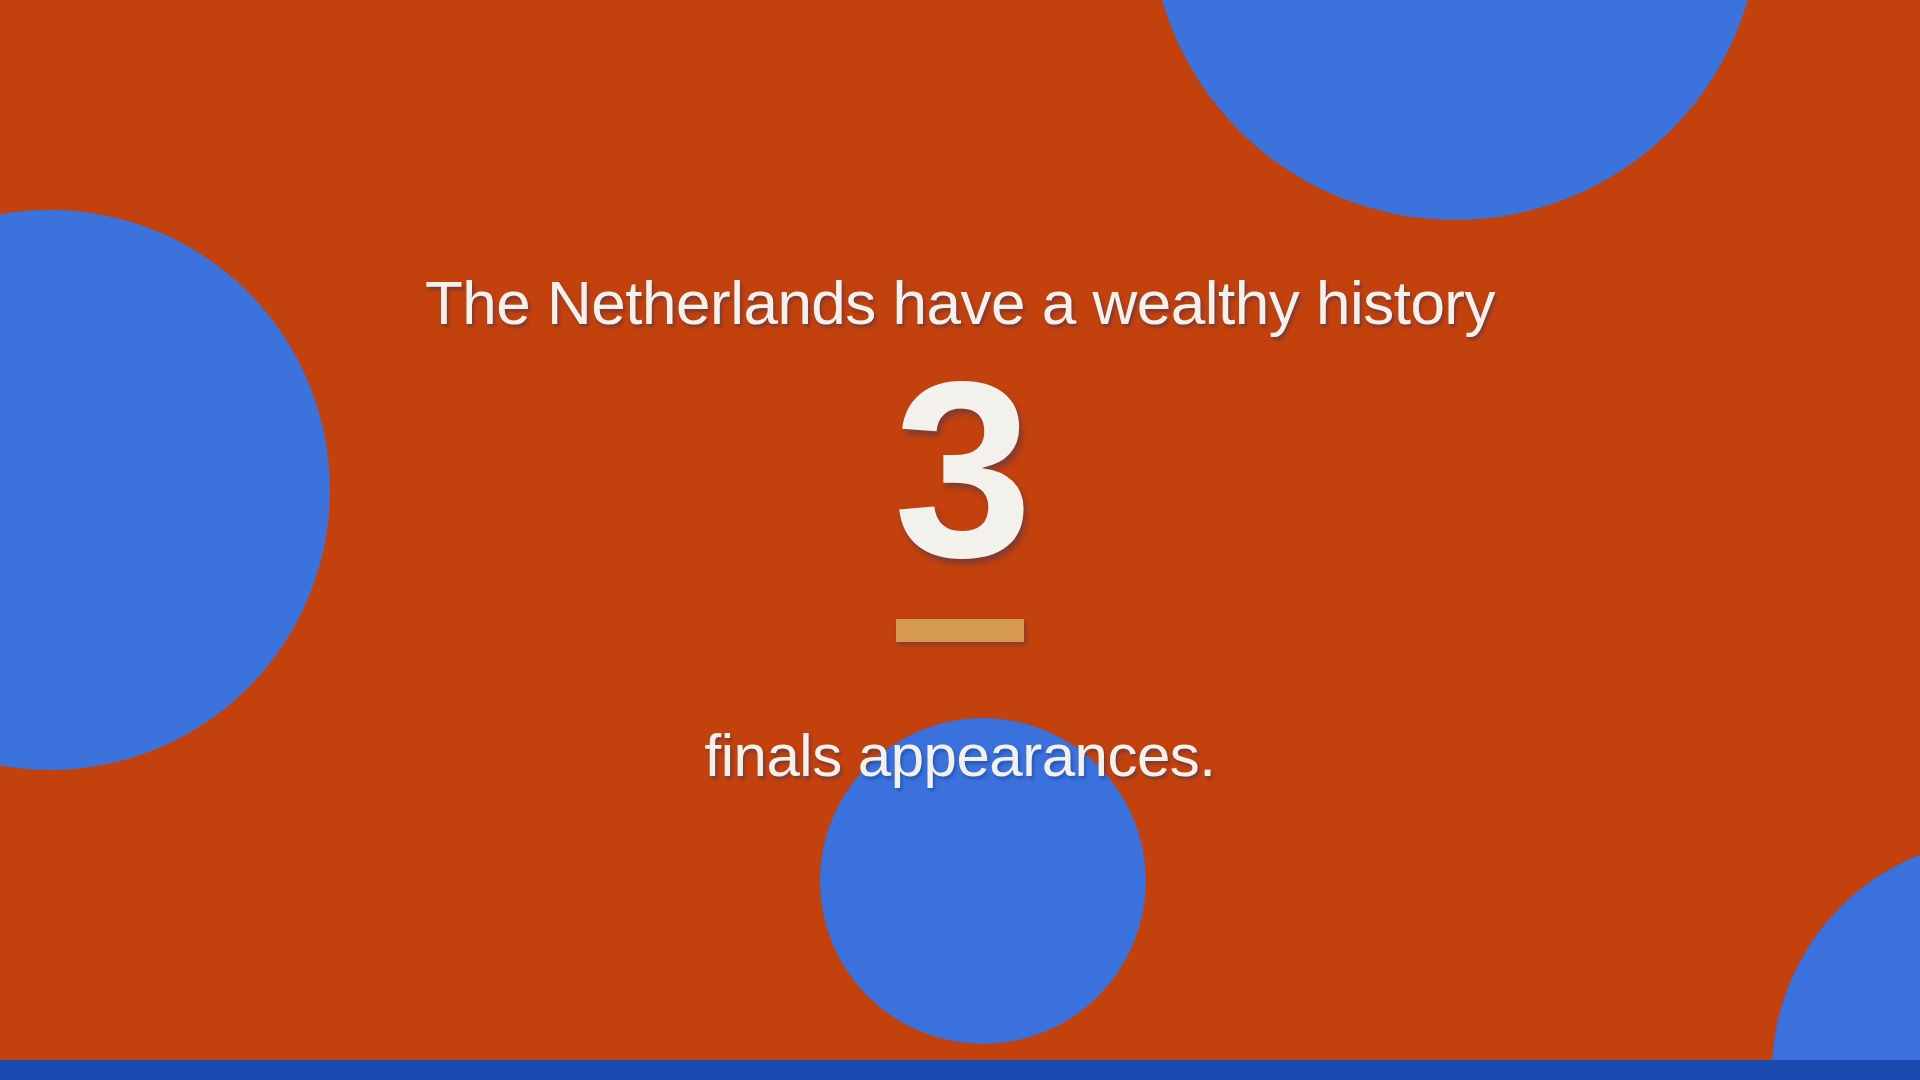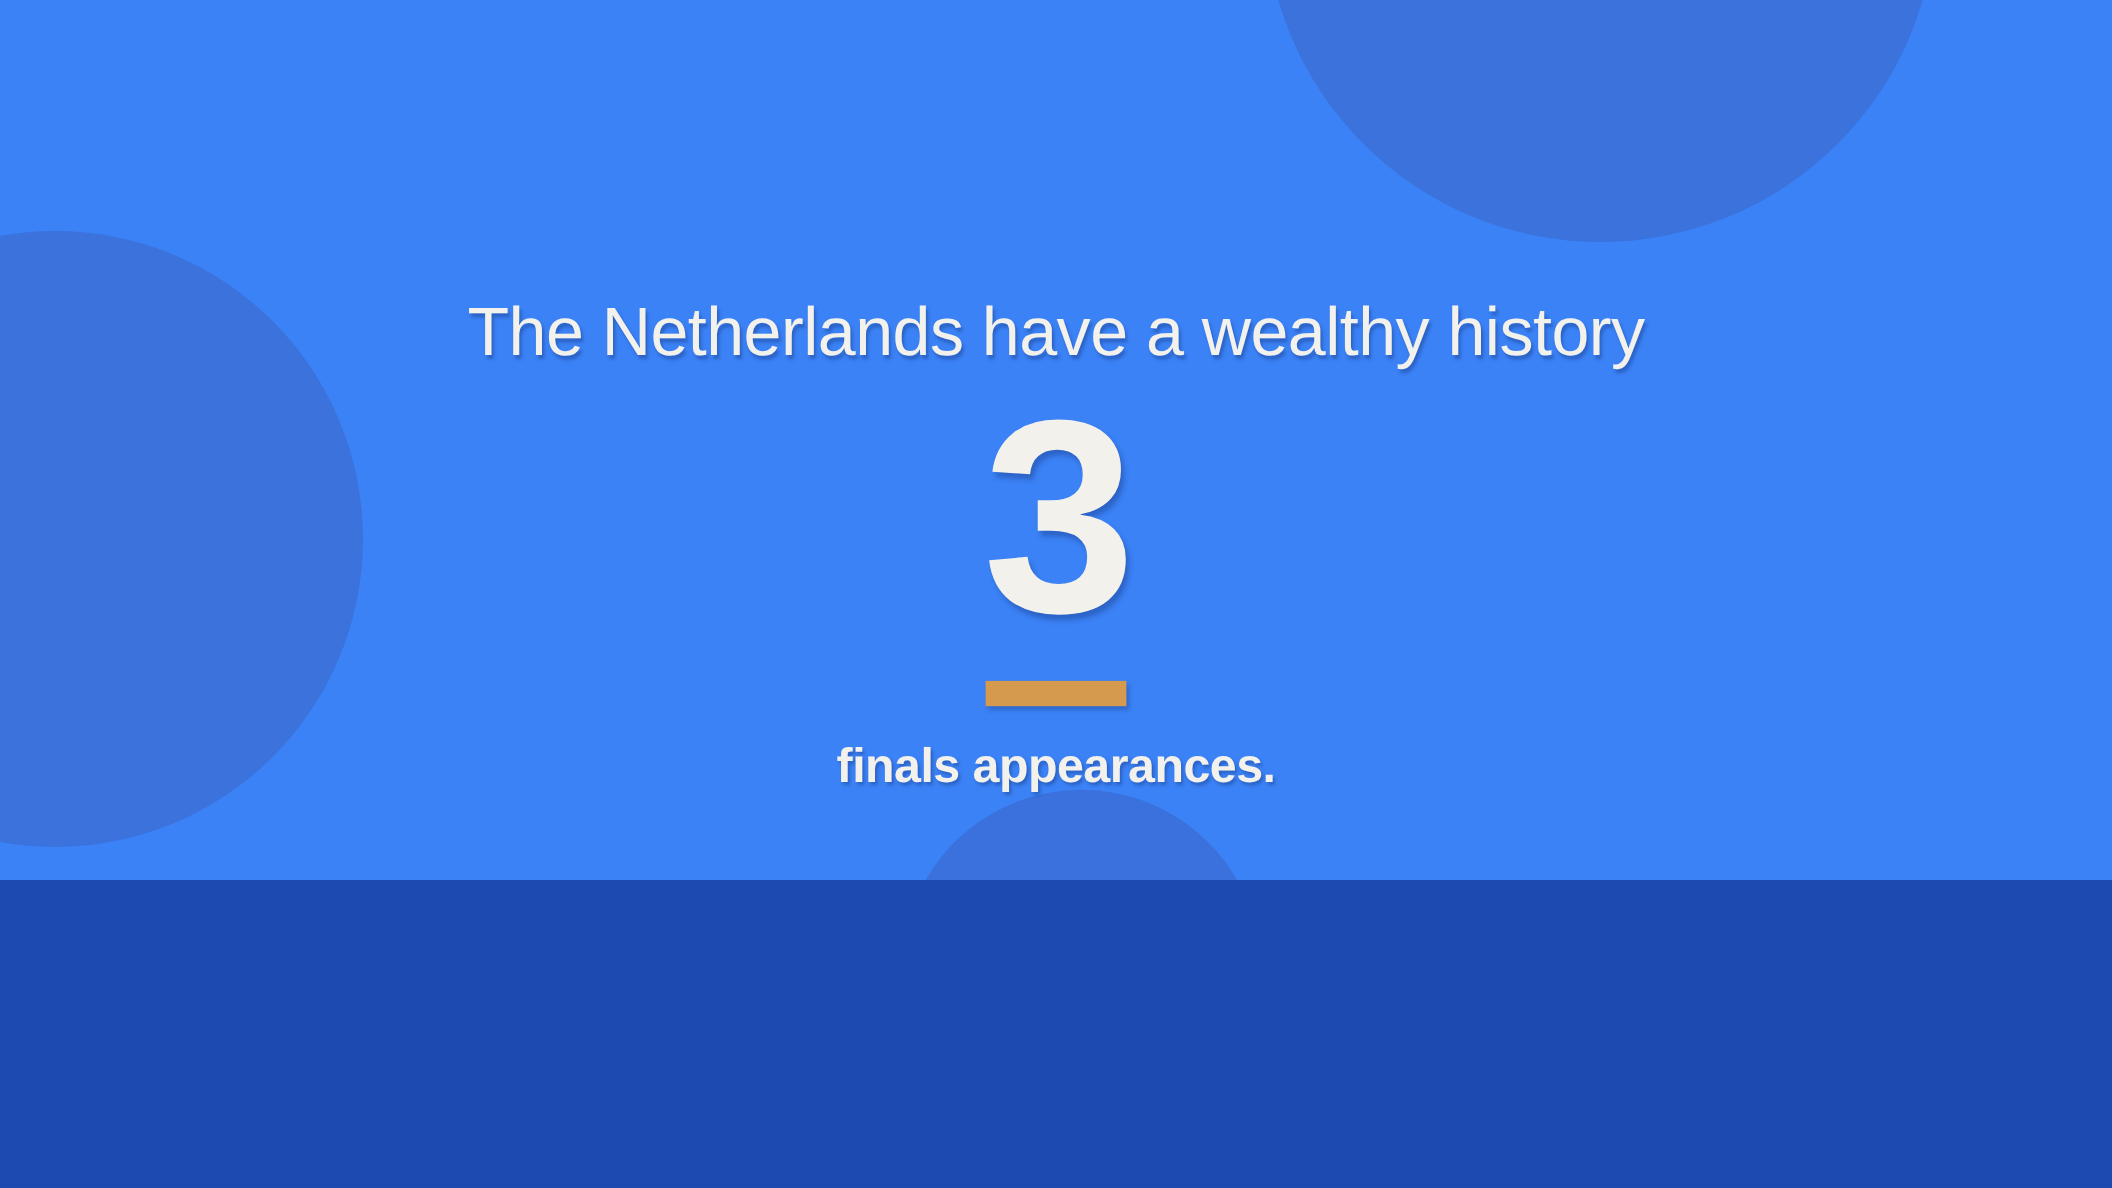--- a/index.html
+++ b/index.html
@@ -11,22 +11,22 @@
   body {
     width: 1920px;
     height: 1080px;
     overflow: hidden;
     font-family: "Liberation Sans", "DejaVu Sans", sans-serif;
   }
 
   #slide {
     position: relative;
     width: 1920px;
-    height: 800px;
-    background: #3b82f6;
+    height: 1060px;
+    background: #c2410c;
     overflow: hidden;
   }
 
   
   .bg-circle {
     position: absolute;
     border-radius: 50%;
     background: #3b72dc;
   }
   .bg-circle.soft {
@@ -96,23 +96,23 @@
 
   #divider-bar {
     margin-top: 42px;
     width: 128px;
     height: 23px;
     background: #d69a4f;
     box-shadow: 2px 3px 4px rgba(20, 50, 120, 0.33);
   }
 
   #caption {
-    margin-top: 33px;
-    font-size: 44px;
-    font-weight: 700;
+    margin-top: 84px;
+    font-size: 60px;
+    font-weight: 400;
     letter-spacing: -0.5px;
     line-height: 1;
     color: #f2f1ec;
     text-shadow: 2px 3px 3px rgba(20, 50, 120, 0.40);
     white-space: nowrap;
   }
 </style>
 </head>
 <body>
 

